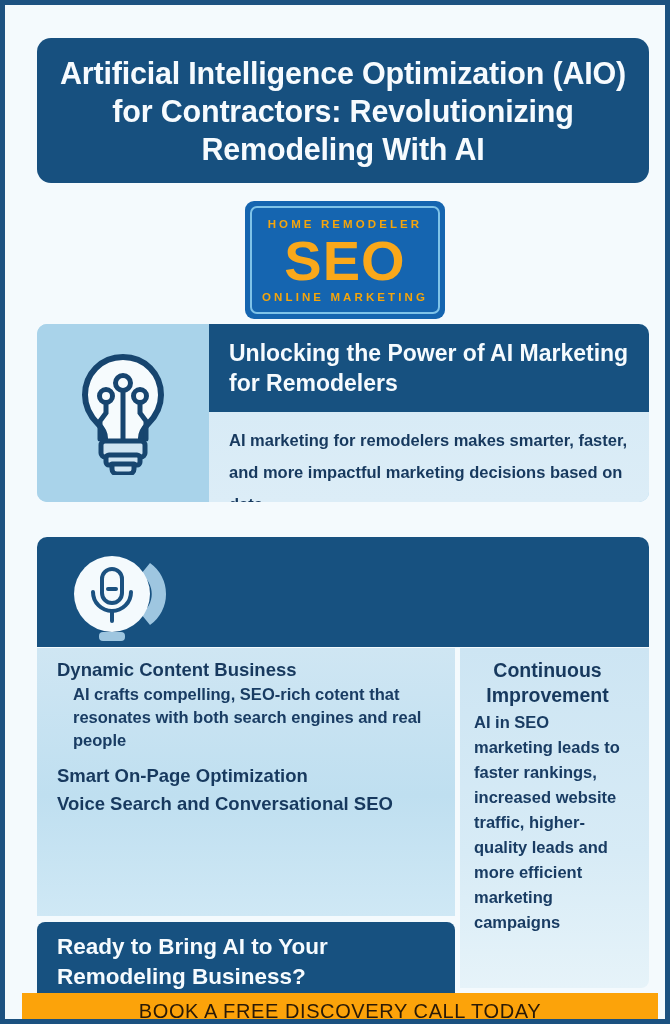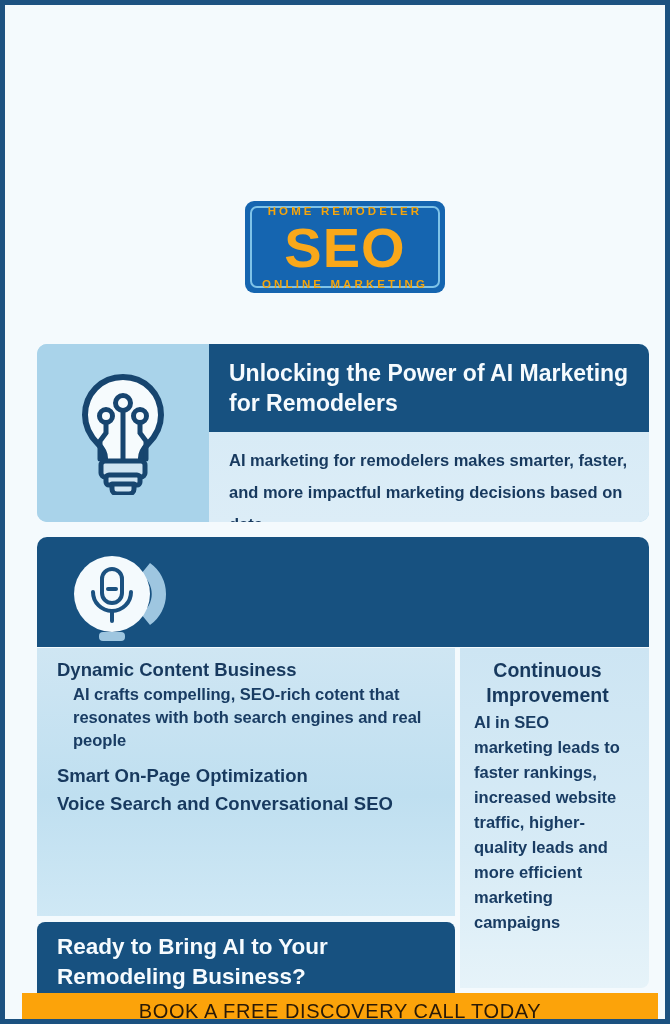--- a/index.html
+++ b/index.html
@@ -56,21 +56,21 @@
     text-align: center;
     letter-spacing: -0.2px;
   }
 
   
   .logo-wrap {
     position: absolute;
     left: 235px;
     top: 191px;
     width: 200px;
-    height: 92px;
+    height: 118px;
     background: #1565b0;
     border-radius: 9px;
     box-sizing: border-box;
     padding: 5px;
   }
   .logo-inner {
     width: 100%;
     height: 100%;
     border: 2px solid #7fc3e8;
     border-radius: 7px;
@@ -94,21 +94,21 @@
     font-size: 56px;
     line-height: 58px;
     font-weight: bold;
     letter-spacing: 1px;
   }
 
   
   .sec-bulb {
     position: absolute;
     left: 27px;
-    top: 334px;
+    top: 314px;
     width: 612px;
     height: 178px;
     border-radius: 10px;
     overflow: hidden;
     background: #a9d3ea;
     display: flex;
   }
   .bulb-left {
     width: 172px;
     flex: 0 0 172px;
@@ -273,20 +273,23 @@
   }
 
   svg { display: block; }
 </style>
 </head>
 <body>
 
 <div class="page">
   <div class="inner">
 
+    <div class="title-banner">
+      <h1>Artificial Intelligence Optimization (AIO) for Contractors: Revolutionizing Remodeling With AI</h1>
+    </div>
 
     <div class="logo-wrap">
       <div class="logo-inner">
         <div class="logo-top">HOME REMODELER</div>
         <div class="logo-main">SEO</div>
         <div class="logo-bottom">ONLINE MARKETING</div>
       </div>
     </div>
 
     <div class="sec-bulb">

